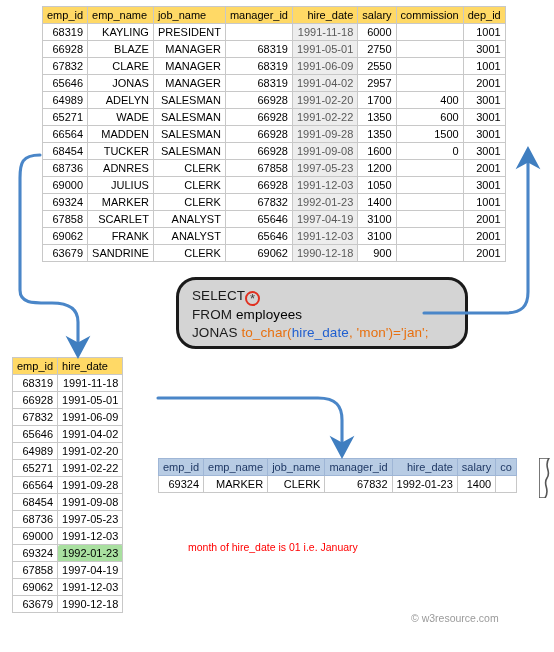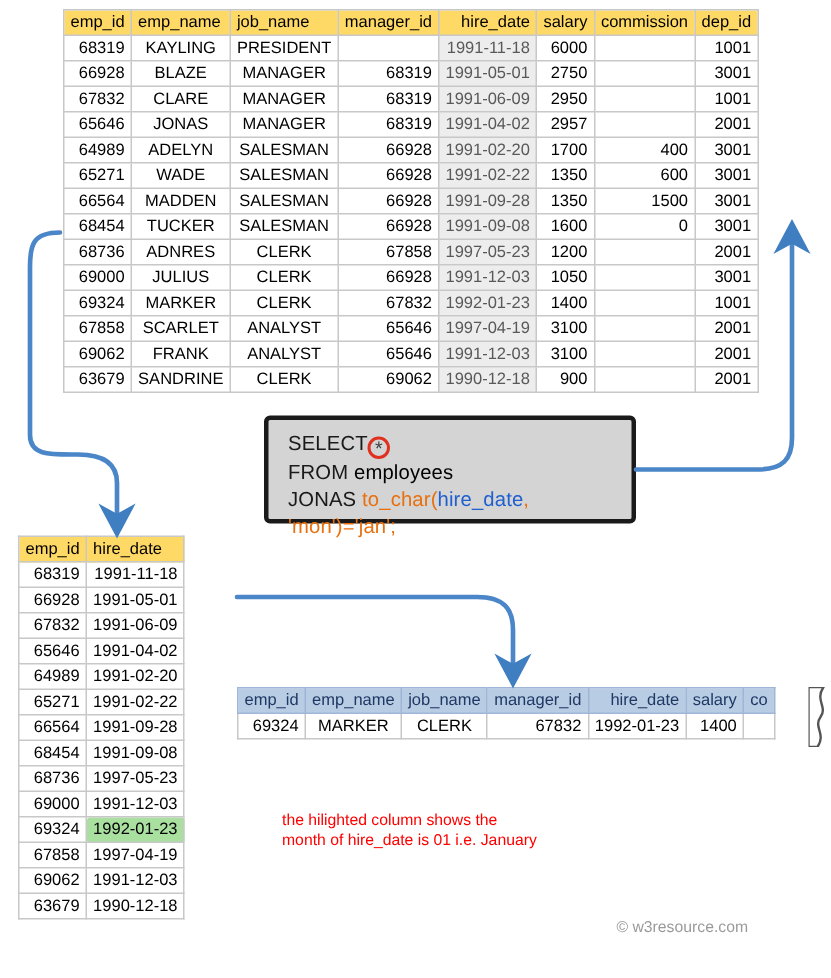--- a/index.html
+++ b/index.html
@@ -18,21 +18,21 @@
     border:1px solid #c8c8c8;
     padding:1px 4px 1px 4px;
     white-space:nowrap;
     font-weight:normal;
     height:15px;
     line-height:14px;
     box-sizing:border-box;
   }
   table.grid th{background:#ffd966;text-align:left;color:#000;}
   .num{text-align:right;}
-  .txt{text-align:center;}
+  .txt{text-align:right;}
 
   
   #employees-table{left:42px;top:6px;}
   #employees-table table{border:1px solid #b7b7b7;}
   #employees-table td.hire{background:#ededed;color:#595959;text-align:right;}
   #employees-table th.hire{text-align:right;}
   #employees-table th.c-empid,#employees-table th.c-mgr,
   #employees-table th.c-sal,#employees-table th.c-comm,
   #employees-table th.c-dep{text-align:right;}
 
@@ -51,24 +51,24 @@
   #result-blue td{border:1px solid #c8c8c8;}
   #result-blue th.r,#result-blue td.r{text-align:right;}
   .torn{
     position:absolute;left:539px;top:458px;width:16px;height:36px;
     background:#fff;
   }
   .torn svg{display:block;}
 
   
   #sql-box{
-    left:176px;top:277px;width:248px;height:72px;
+    left:176px;top:277px;width:292px;height:72px;
     background:#d4d4d4;
     border:3px solid #1a1a1a;
-    border-radius:4px;
+    border-radius:20px;
     box-sizing:border-box;
     padding:7px 0 0 13px;
     font-size:13.5px;
     line-height:18px;
     color:#1a1a1a;
     letter-spacing:.1px;
   }
   #sql-box .kw{color:#1a1a1a;}
   #sql-box .tbl{color:#000000;}
   #sql-box .fn{color:#e8700f;}
@@ -133,21 +133,21 @@
           <td class="num">2750</td>
           <td class="num"></td>
           <td class="num">3001</td>
         </tr>
         <tr>
           <td class="num">67832</td>
           <td class="txt">CLARE</td>
           <td class="txt">MANAGER</td>
           <td class="num">68319</td>
           <td class="hire">1991-06-09</td>
-          <td class="num">2950</td>
+          <td class="num">2550</td>
           <td class="num"></td>
           <td class="num">1001</td>
         </tr>
         <tr>
           <td class="num">65646</td>
           <td class="txt">JONAS</td>
           <td class="txt">MANAGER</td>
           <td class="num">68319</td>
           <td class="hire">1991-04-02</td>
           <td class="num">2957</td>
@@ -368,21 +368,20 @@
   </table>
 </div>
 
 <div class="torn">
   <svg width="16" height="40" viewBox="0 0 16 40">
     <path d="M0,0 L10,0 C4,9 13,13 8,20 C3,27 12,31 6,40 L0,40 Z" fill="#ffffff" stroke="#555555" stroke-width="1.6"></path>
   </svg>
 </div>
 
 <div class="abs" id="note">
-  <div>the hilighted column shows the</div>
   <div>month of hire_date is 01 i.e. January</div>
 </div>
 
 <div class="abs" id="watermark">© w3resource.com</div>
 
 <svg class="abs" id="arrows">
   <defs>
     <marker id="ah" markerWidth="9" markerHeight="9" refX="3.5" refY="4.5" orient="auto">
       <path d="M0.5,0.5 L8,4.5 L0.5,8.5 L2.7,4.5 Z" fill="#3f7ec0"></path>
     </marker>

